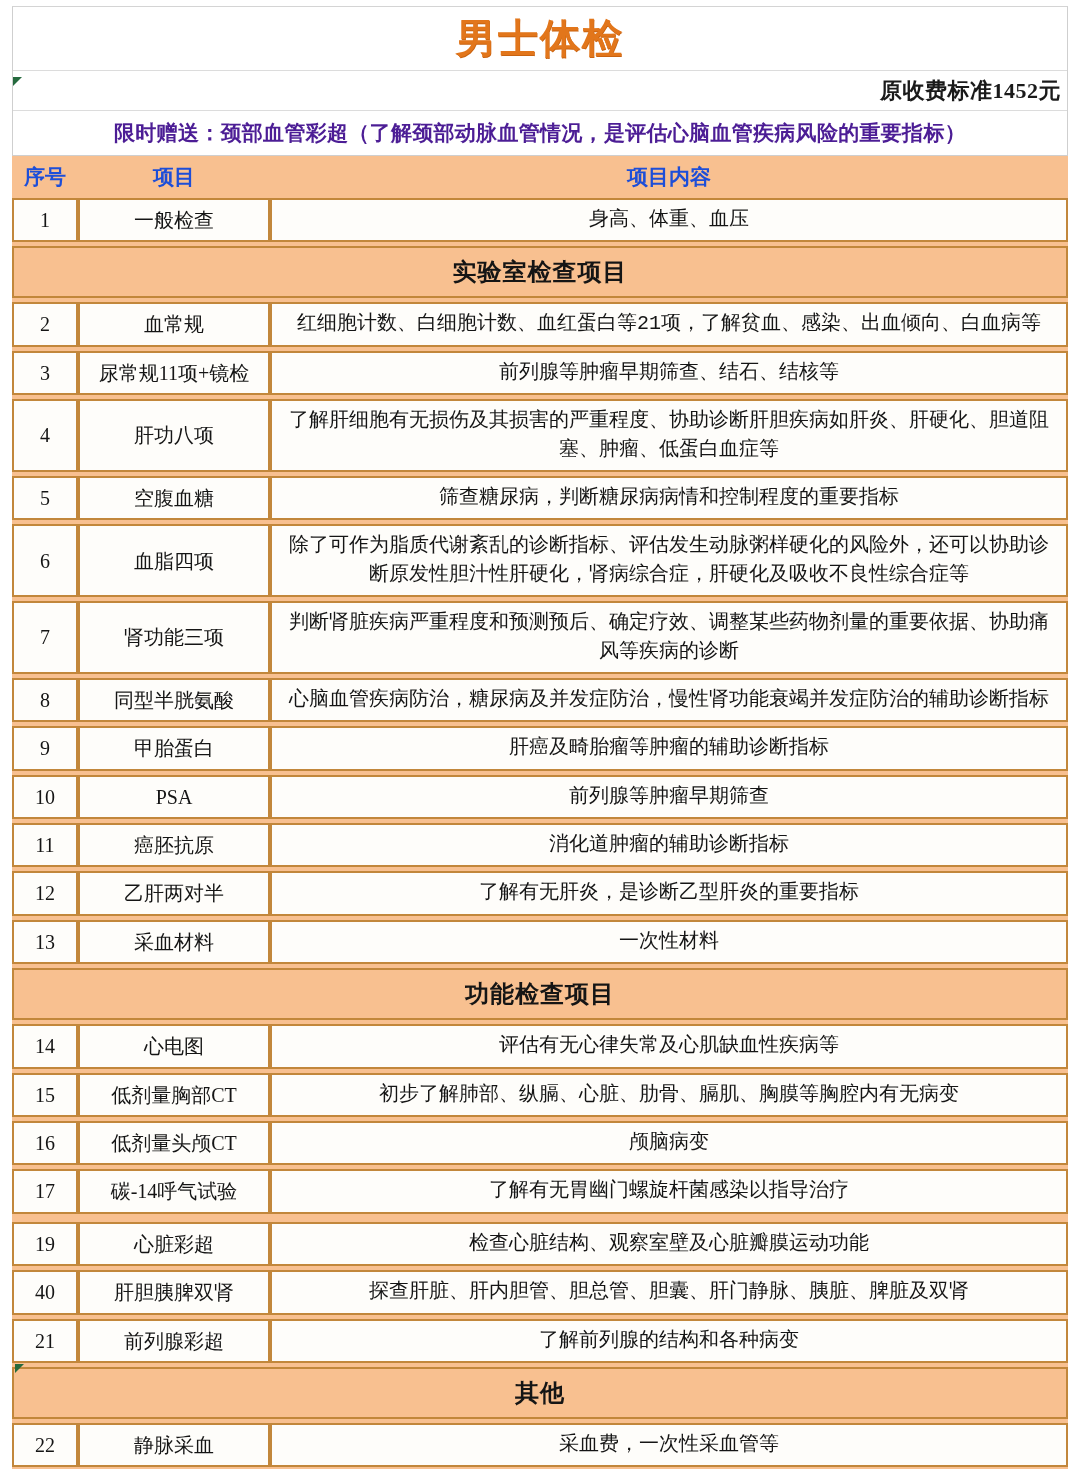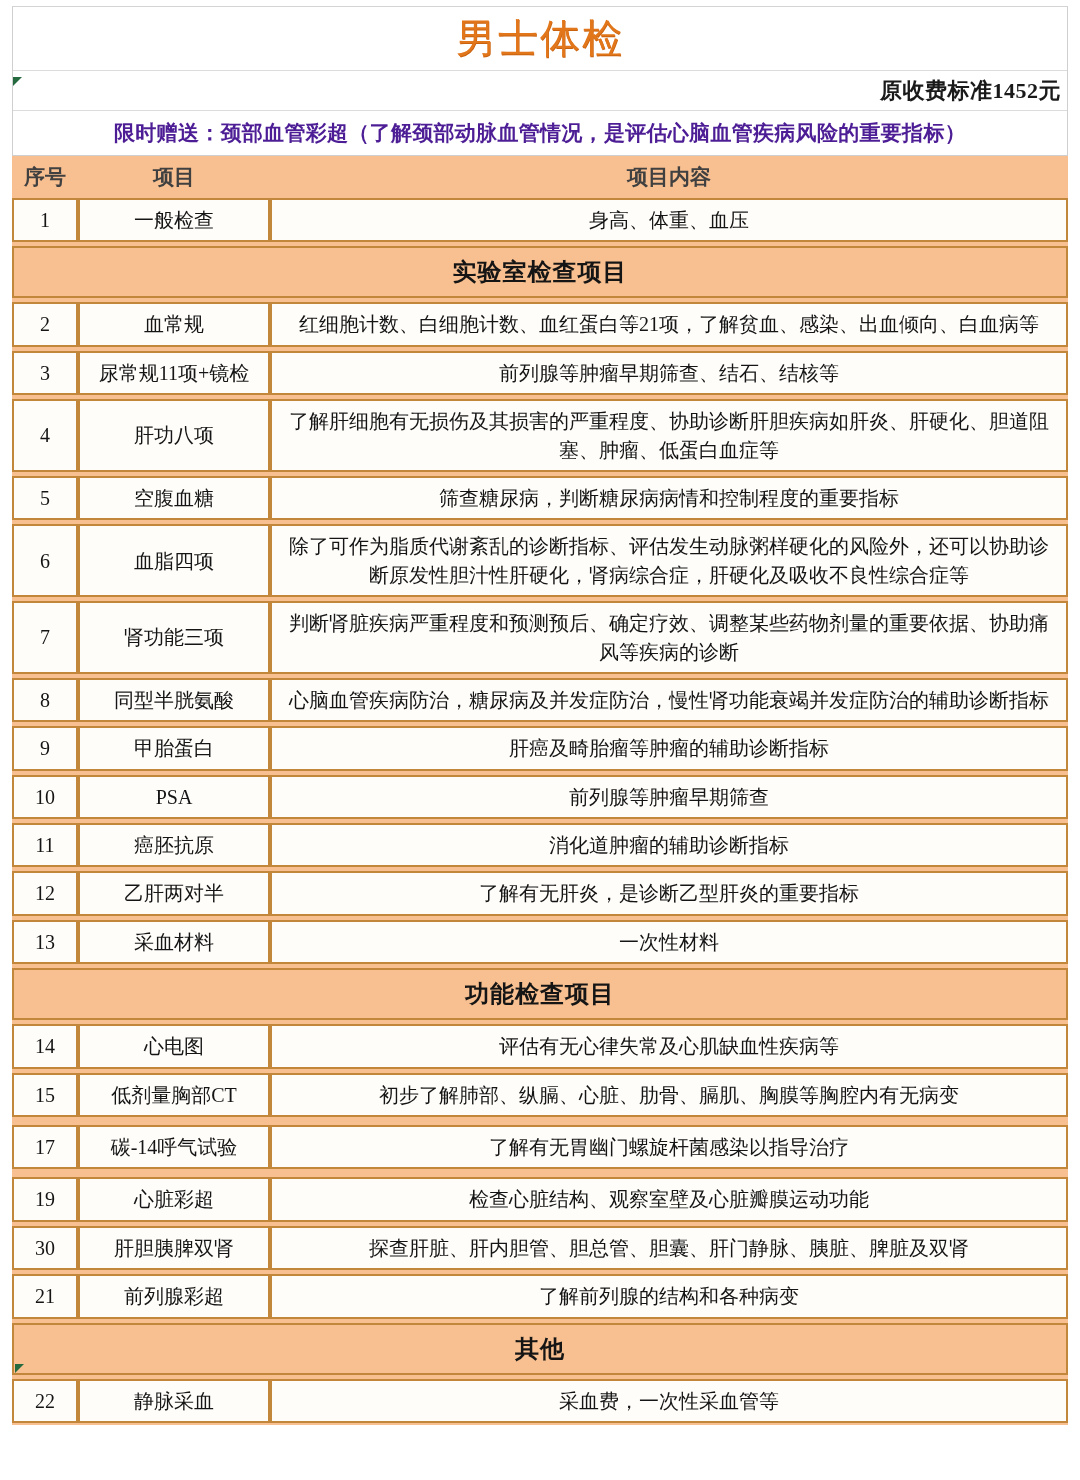--- a/index.html
+++ b/index.html
@@ -37,21 +37,21 @@
   .title-row {
     height: 64px;
     display: flex;
     align-items: center;
     justify-content: center;
     border-bottom: 1px solid #dcdcdc;
     position: relative;
   }
   .doc-title {
     font-family: "Liberation Serif", "DejaVu Serif", serif;
-    font-weight: 400;
+    font-weight: 700;
     font-size: 40px;
     letter-spacing: 2px;
     color: #E2761B;
     text-shadow: 0.5px 0.5px 0 #c9620f;
     line-height: 1;
   }
   .price-row {
     height: 40px;
     display: flex;
     align-items: center;
@@ -109,41 +109,42 @@
     vertical-align: middle;
   }
 
   
   tr.colhead td {
     background: #F8C090;
     height: 42px;
     font-family: "Liberation Serif", "DejaVu Serif", serif;
     font-weight: 700;
     font-size: 21px;
-    color: #404040;
+    color: #1d4ed8;
     text-align: center;
     border: none;
   }
 
   
   .cell {
     background: #FEFDFA;
     border: 2px solid #C2873B;
     text-align: center;
     font-family: "Liberation Serif", "DejaVu Serif", serif;
     font-size: 20px;
     line-height: 1.42;
     color: #151515;
     padding: 5px 6px;
   }
   .cell.num {
     font-size: 20px;
   }
   .cell.desc {
     padding: 6px 10px;
+    font-family: Liberation Mono, monospace;
   }
 
   
   tr.datarow td { height: 1px; }
   .rowspacer td {
     height: 4px;
     background: #F8C090;
     border: none;
     padding: 0;
   }
@@ -328,20 +329,25 @@
             <td colspan="3"></td>
           </tr>
           <tr class="datarow">
             <td class="cell num">15</td>
             <td class="cell item">低剂量胸部CT</td>
             <td class="cell desc">初步了解肺部、纵膈、心脏、肋骨、膈肌、胸膜等胸腔内有无病变</td>
           </tr>
           <tr class="rowspacer">
             <td colspan="3"></td>
           </tr>
+          <tr class="datarow">
+            <td class="cell num">16</td>
+            <td class="cell item">低剂量头颅CT</td>
+            <td class="cell desc">颅脑病变</td>
+          </tr>
           <tr class="rowspacer">
             <td colspan="3"></td>
           </tr>
           <tr class="datarow">
             <td class="cell num">17</td>
             <td class="cell item">碳-14呼气试验</td>
             <td class="cell desc">了解有无胃幽门螺旋杆菌感染以指导治疗</td>
           </tr>
           <tr class="rowspacer">
             <td colspan="3"></td>
@@ -351,21 +357,21 @@
           </tr>
           <tr class="datarow">
             <td class="cell num">19</td>
             <td class="cell item">心脏彩超</td>
             <td class="cell desc">检查心脏结构、观察室壁及心脏瓣膜运动功能</td>
           </tr>
           <tr class="rowspacer">
             <td colspan="3"></td>
           </tr>
           <tr class="datarow">
-            <td class="cell num">30</td>
+            <td class="cell num">40</td>
             <td class="cell item">肝胆胰脾双肾</td>
             <td class="cell desc">探查肝脏、肝内胆管、胆总管、胆囊、肝门静脉、胰脏、脾脏及双肾</td>
           </tr>
           <tr class="rowspacer">
             <td colspan="3"></td>
           </tr>
           <tr class="datarow">
             <td class="cell num">21</td>
             <td class="cell item">前列腺彩超</td>
             <td class="cell desc">了解前列腺的结构和各种病变</td>

